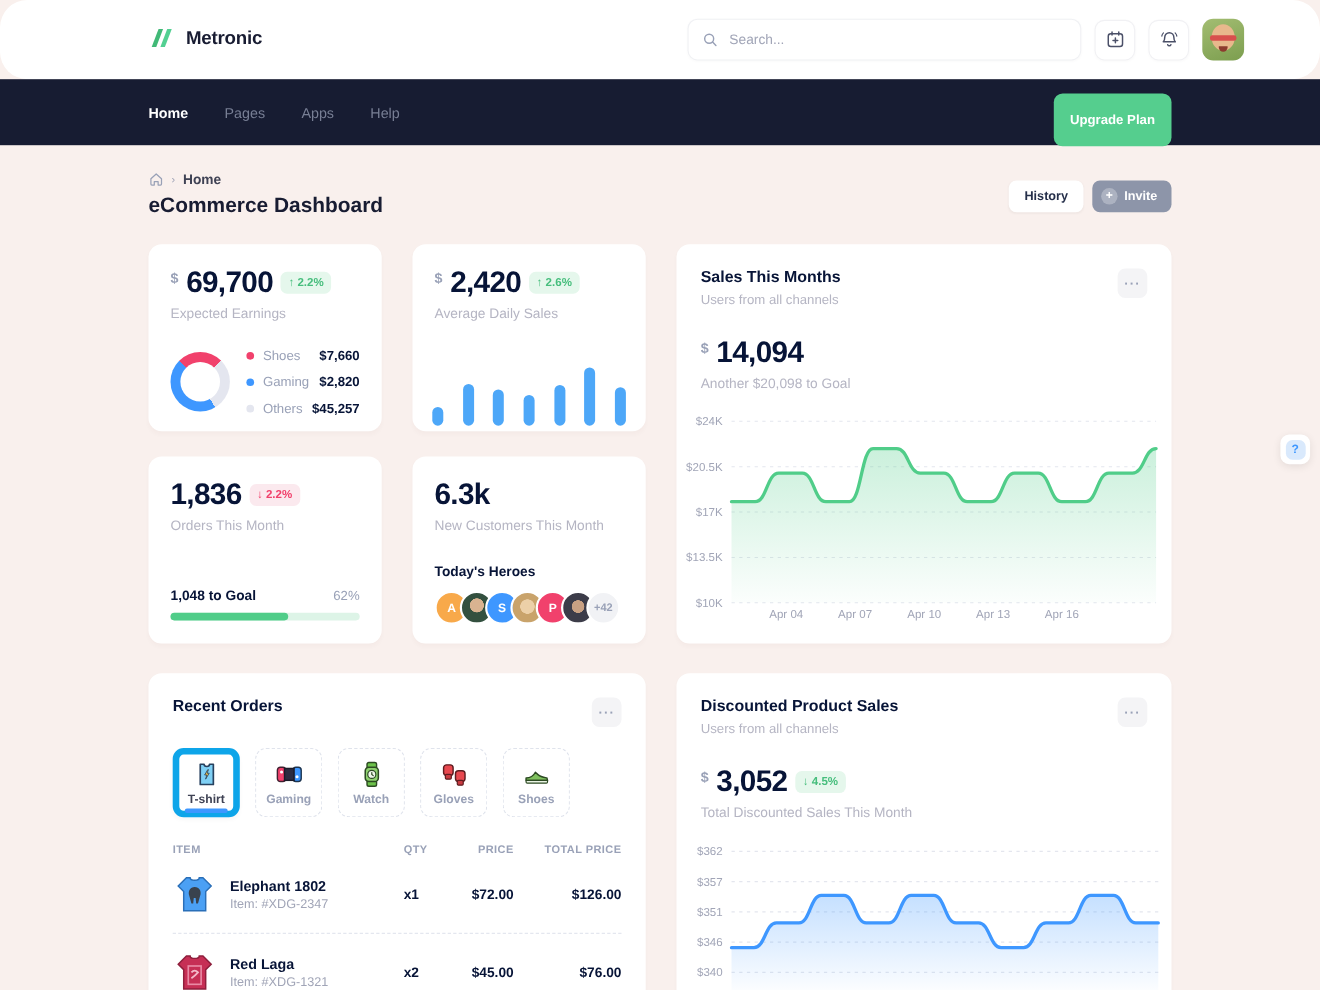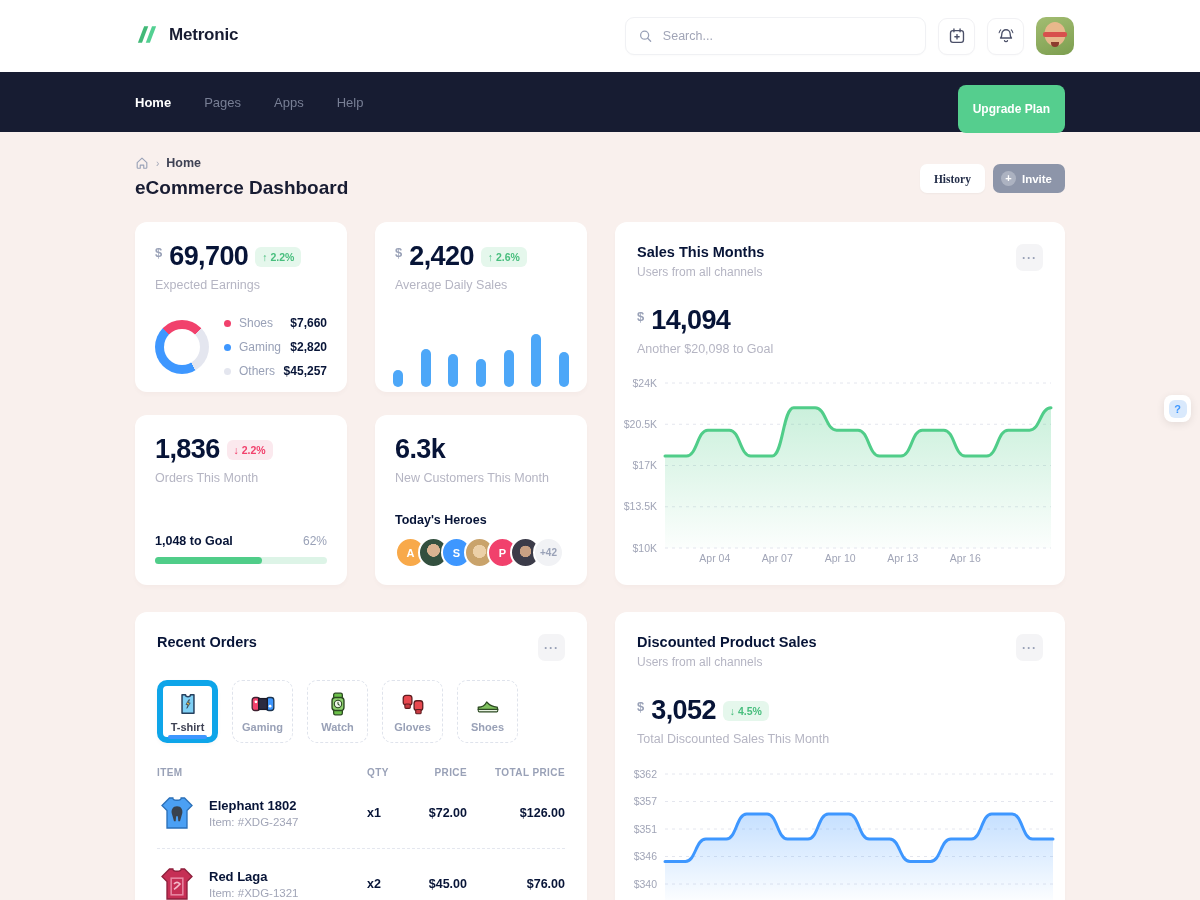--- a/index.html
+++ b/index.html
@@ -1,24 +1,24 @@
 <!DOCTYPE html>
 <html><head>
 <meta charset="utf-8">
 <style>
   * { box-sizing: border-box; }
   body { margin:0; font-family:"Liberation Sans", sans-serif; background:#e8e8e8; }
   .page { position:relative; width:1200px; height:900px; background:#f9f0ed; overflow:hidden; }
 
   
-  .topbar { position:absolute; top:0; left:0; right:0; height:72px; background:#fff; }
+  .topbar { position:absolute; top:0; left:0; right:0; height:72px; background:#fff;border-radius:25px; }
   .brand { position:absolute; left:135px; top:22px; display:flex; align-items:center; gap:9px; }
   .brand-text { font-size:17px; font-weight:700; color:#181c32; letter-spacing:-0.2px; }
   .top-right { position:absolute; left:625px; top:17px; display:flex; align-items:center; gap:12px; }
-  .search-box { width:301px; height:38px; background:#fff; border:1px solid #f0f1f4; border-radius:9px;
+  .search-box { width:358px; height:38px; background:#fff; border:1px solid #f0f1f4; border-radius:9px;
     display:flex; align-items:center; padding:0 13px; gap:9px; box-shadow:0 1px 2px rgba(0,0,0,.02); }
   .search-box input { border:none; outline:none; background:transparent; font-size:12.5px; color:#5e6278;
     width:100%; font-family:"Liberation Sans", sans-serif; }
   .search-box input::placeholder { color:#a1a5b7; }
   .icon-btn { width:37px; height:37px; background:#fff; border:1px solid #f1f1f4; border-radius:9px;
     display:flex; align-items:center; justify-content:center; box-shadow:0 1px 2px rgba(0,0,0,.02); cursor:pointer; }
   .user-avatar { width:38px; height:38px; border-radius:10px; position:relative; overflow:hidden;
     background:linear-gradient(160deg,#a3bd72,#7c9e4f); cursor:pointer; }
   .user-avatar .face { position:absolute; left:50%; top:46%; transform:translate(-50%,-50%);
     width:21px; height:24px; border-radius:50%; background:#e8b88c; }
@@ -37,21 +37,21 @@
     font-family:"Liberation Sans", sans-serif; }
 
   
   .breadcrumb { position:absolute; left:135px; top:156px; display:flex; align-items:center; gap:7px;
     font-size:12.5px; color:#3f4254; font-weight:600; }
   .crumb-sep { color:#a1a5b7; font-size:10px; font-weight:400; }
   .page-title { position:absolute; left:135px; top:177px; font-size:19px; font-weight:700; color:#181c32; }
   .toolbar-btns { position:absolute; right:135px; top:164px; display:flex; gap:8px; }
   .btn-history { height:29px; padding:0 14px; background:#fff; border:none; border-radius:7px;
     font-size:11.5px; font-weight:600; color:#252f4a; box-shadow:0 1px 2px rgba(0,0,0,.04); cursor:pointer;
-    font-family:Liberation Serif, serif; }
+    font-family:Liberation Sans, sans-serif; }
   .btn-invite { height:29px; padding:0 13px 0 8px; background:#8d95a9; border:none; border-radius:7px;
     font-size:11.5px; font-weight:600; color:#fff; display:flex; align-items:center; gap:6px; cursor:pointer;
     font-family:"Liberation Sans", sans-serif; }
   .invite-plus { width:15px; height:15px; border-radius:50%; background:rgba(255,255,255,.28);
     font-size:11px; line-height:15px; text-align:center; }
 
   
   .card { position:absolute; background:#fff; border-radius:12px; box-shadow:0 3px 4px rgba(78,46,8,0.025); overflow:hidden; }
   .card-a { left:135px; top:222px; width:212px; height:170px; padding:20px; }
   .card-b { left:375px; top:222px; width:212px; height:170px; padding:20px; }

